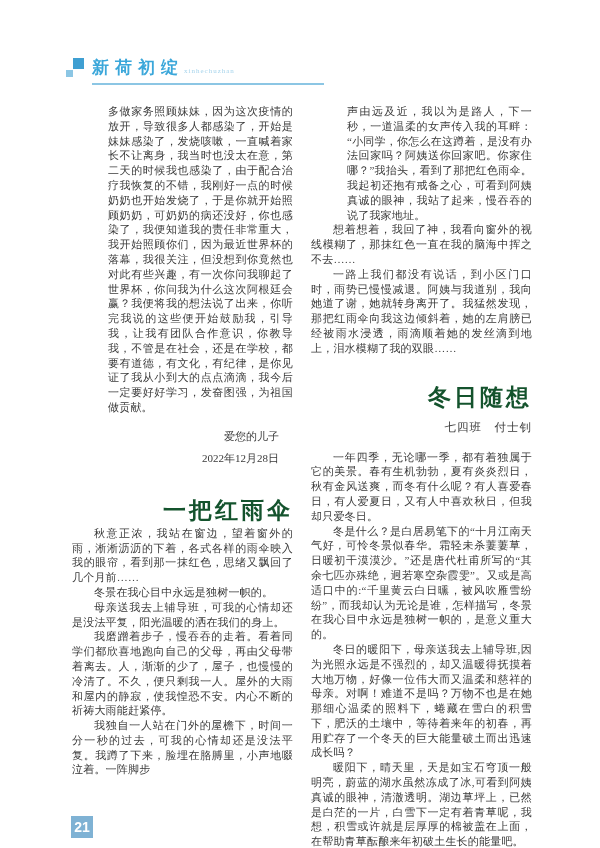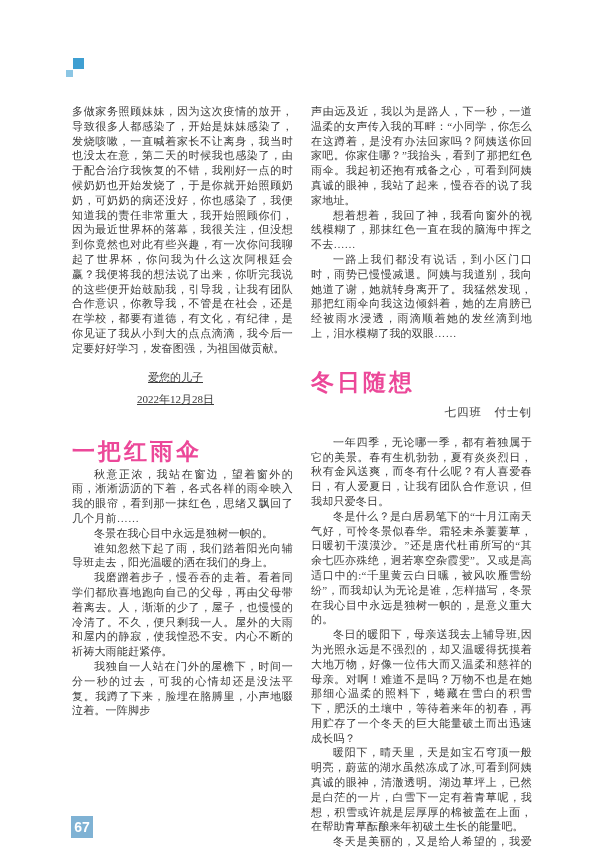--- a/index.html
+++ b/index.html
@@ -81,36 +81,36 @@
   .para {
     margin: 0;
     font-size: 11px;
     line-height: 14.8px;
     text-align: justify;
     text-indent: 2em;
     letter-spacing: 0.2px;
   }
   .para.no-indent {
     text-indent: 0;
+    margin-left: 36px;
   }
   .signature {
     margin-top: 10px;
     padding-right: 14px;
-    text-align: center;
+    text-align: right;
     font-size: 11px;
     line-height: 22px;
-    text-decoration: underline;
   }
   .title {
     margin: 26px 0 0 0;
-    text-align: left;
+    text-align: right;
     font-size: 23px;
     font-weight: bold;
     letter-spacing: 3px;
-    color: #ec4899;
+    color: #14532d;
   }
   .author {
     margin-top: 7px;
     margin-bottom: 15px;
     text-align: right;
     font-size: 11.5px;
     letter-spacing: 1px;
   }
   
   .page-badge {
@@ -131,48 +131,52 @@
 </head>
 <body>
 
 <div class="page">
 
   <header class="header">
     <div class="logo">
       <span class="sq-big"></span>
       <span class="sq-small"></span>
     </div>
+    <div class="brand-wrap">
+      <span class="brand">新荷初绽</span>
+      <span class="brand-sub">xinhechuzhan</span>
+    </div>
   </header>
 
   <main class="columns">
 
     <section class="col">
       <p class="para no-indent">多做家务照顾妹妹，因为这次疫情的放开，导致很多人都感染了，开始是妹妹感染了，发烧咳嗽，一直喊着家长不让离身，我当时也没太在意，第二天的时候我也感染了，由于配合治疗我恢复的不错，我刚好一点的时候奶奶也开始发烧了，于是你就开始照顾奶奶，可奶奶的病还没好，你也感染了，我便知道我的责任非常重大，我开始照顾你们，因为最近世界杯的落幕，我很关注，但没想到你竟然也对此有些兴趣，有一次你问我聊起了世界杯，你问我为什么这次阿根廷会赢？我便将我的想法说了出来，你听完我说的这些便开始鼓励我，引导我，让我有团队合作意识，你教导我，不管是在社会，还是在学校，都要有道德，有文化，有纪律，是你见证了我从小到大的点点滴滴，我今后一定要好好学习，发奋图强，为祖国做贡献。</p>
       <div class="signature">
         <div>爱您的儿子</div>
         <div>2022年12月28日</div>
       </div>
       <h2 class="title">一把红雨伞</h2>
       <p class="para">秋意正浓，我站在窗边，望着窗外的雨，淅淅沥沥的下着，各式各样的雨伞映入我的眼帘，看到那一抹红色，思绪又飘回了几个月前……</p>
       <p class="para">冬景在我心目中永远是独树一帜的。</p>
-      <p class="para">谁知忽然下起了雨，我们踏着阳光向辅导班走去，阳光温暖的洒在我们的身上。</p>
+      <p class="para">母亲送我去上辅导班，可我的心情却还是没法平复，阳光温暖的洒在我们的身上。</p>
       <p class="para">我磨蹭着步子，慢吞吞的走着。看着同学们都欣喜地跑向自己的父母，再由父母带着离去。人，渐渐的少了，屋子，也慢慢的冷清了。不久，便只剩我一人。屋外的大雨和屋内的静寂，使我惶恐不安。内心不断的祈祷大雨能赶紧停。</p>
       <p class="para">我独自一人站在门外的屋檐下，时间一分一秒的过去，可我的心情却还是没法平复。我蹲了下来，脸埋在胳膊里，小声地啜泣着。一阵脚步</p>
     </section>
 
     <section class="col">
       <p class="para no-indent">声由远及近，我以为是路人，下一秒，一道温柔的女声传入我的耳畔：“小同学，你怎么在这蹲着，是没有办法回家吗？阿姨送你回家吧。你家住哪？”我抬头，看到了那把红色雨伞。我起初还抱有戒备之心，可看到阿姨真诚的眼神，我站了起来，慢吞吞的说了我家地址。</p>
       <p class="para">想着想着，我回了神，我看向窗外的视线模糊了，那抹红色一直在我的脑海中挥之不去……</p>
       <p class="para">一路上我们都没有说话，到小区门口时，雨势已慢慢减退。阿姨与我道别，我向她道了谢，她就转身离开了。我猛然发现，那把红雨伞向我这边倾斜着，她的左肩膀已经被雨水浸透，雨滴顺着她的发丝滴到地上，泪水模糊了我的双眼……</p>
       <h2 class="title">冬日随想</h2>
       <div class="author">七四班　付士钊</div>
-      <p class="para">一年四季，无论哪一季，都有着独属于它的美景。春有生机勃勃，夏有炎炎烈日，秋有金风送爽，而冬有什么呢？有人喜爱春日，有人爱夏日，让我有团队合作意识，但我却只爱冬日。</p>
+      <p class="para">一年四季，无论哪一季，都有着独属于它的美景。春有生机勃勃，夏有炎炎烈日，秋有金风送爽，而冬有什么呢？有人喜爱春日，有人爱夏日，又有人中喜欢秋日，但我却只爱冬日。</p>
       <p class="para">冬是什么？是白居易笔下的“十月江南天气好，可怜冬景似春华。霜轻未杀萋萋草，日暖初干漠漠沙。”还是唐代杜甫所写的“其余七匹亦殊绝，迥若寒空杂霞雯”。又或是高适口中的:“千里黄云白日曛，被风吹雁雪纷纷”，而我却认为无论是谁，怎样描写，冬景在我心目中永远是独树一帜的，是意义重大的。</p>
       <p class="para">冬日的暖阳下，母亲送我去上辅导班,因为光照永远是不强烈的，却又温暖得抚摸着大地万物，好像一位伟大而又温柔和慈祥的母亲。对啊！难道不是吗？万物不也是在她那细心温柔的照料下，蜷藏在雪白的积雪下，肥沃的土壤中，等待着来年的初春，再用贮存了一个冬天的巨大能量破土而出迅速成长吗？</p>
       <p class="para">暖阳下，晴天里，天是如宝石穹顶一般明亮，蔚蓝的湖水虽然冻成了冰,可看到阿姨真诚的眼神，清澈透明。湖边草坪上，已然是白茫的一片，白雪下一定有着青草呢，我想，积雪或许就是层厚厚的棉被盖在上面，在帮助青草酝酿来年初破土生长的能量吧。</p>
       <p class="para">冬天是美丽的，又是给人希望的，我爱冬天，不管是白雪皑皑还是晴空万里，都给人以生的渴望。冬天孕育着春天，寄托了人们对来年美好的憧憬。</p>
     </section>
 
   </main>
 
-  <div class="page-badge">67</div>
+  <div class="page-badge">21</div>
 
 </div>
 
 </body></html>

